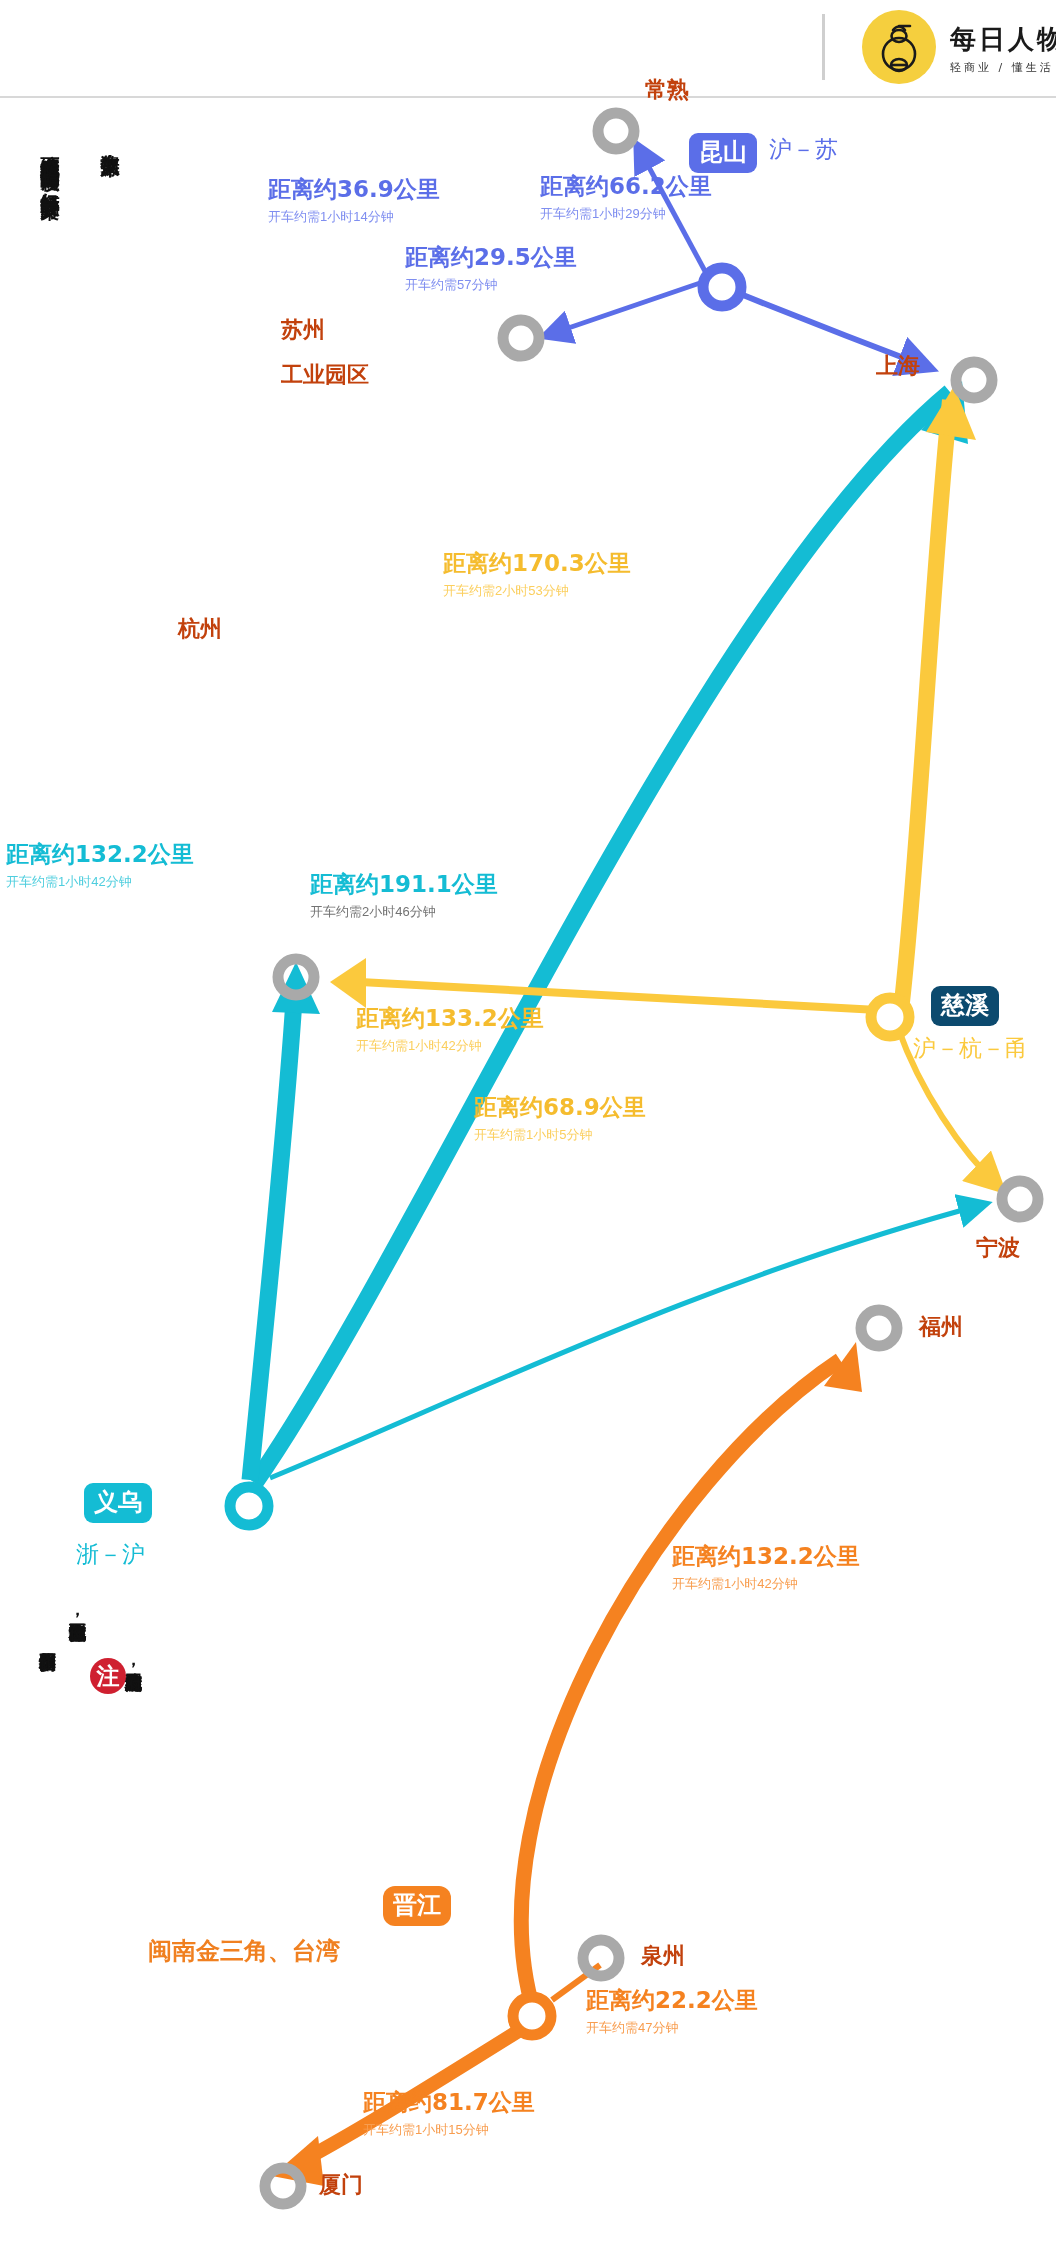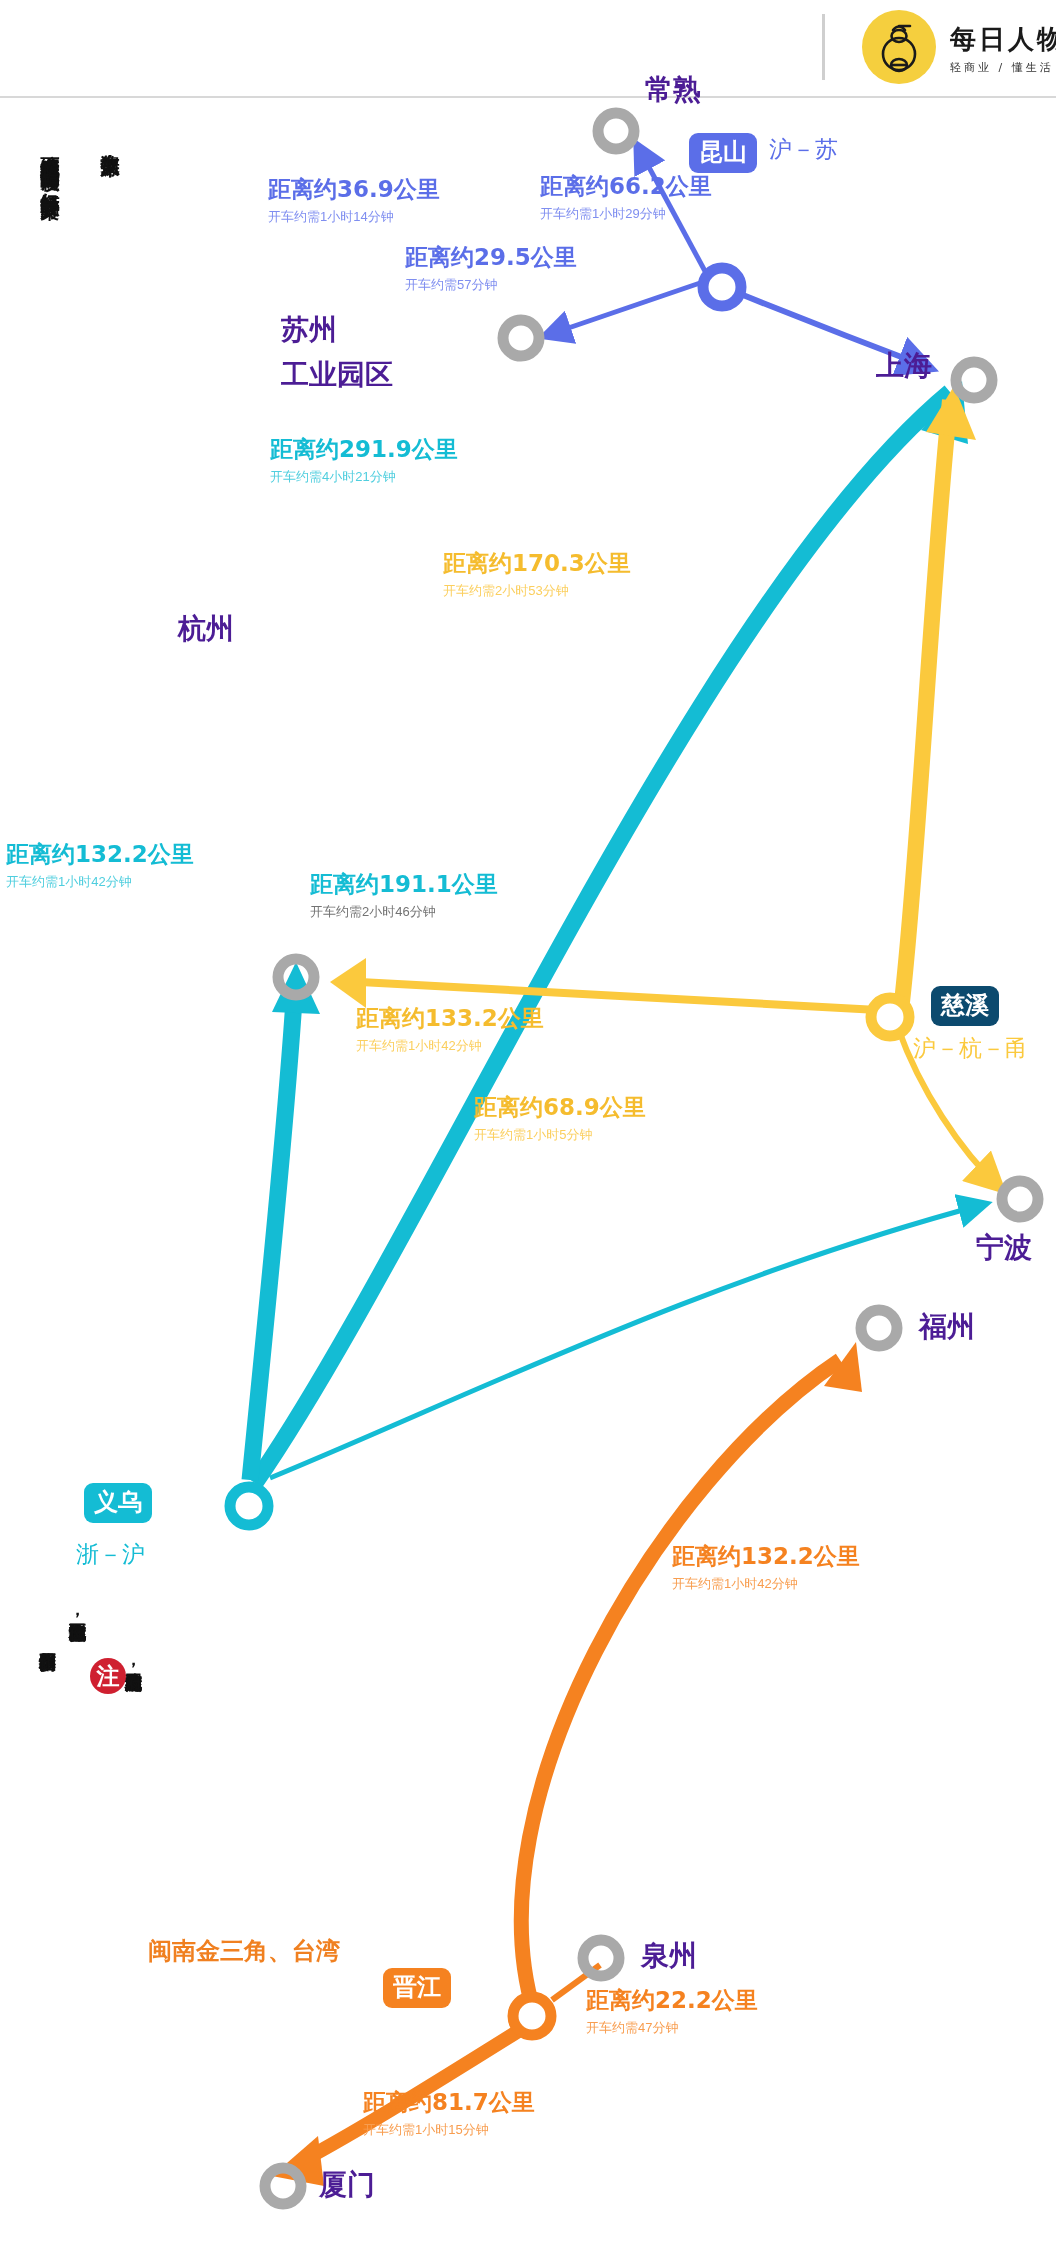--- a/index.html
+++ b/index.html
@@ -57,21 +57,21 @@
   .dist-km{
     font-size:23px;font-weight:bold;line-height:29px;
     font-family:"DejaVu Sans","Liberation Sans",sans-serif;
   }
   .dist-time{
     font-size:13px;line-height:25px;
     font-family:Liberation Sans, sans-serif;
   }
   .city-name{
     position:absolute;white-space:nowrap;
-    font-size:28px;font-weight:bold;color:#4c1d95;line-height:31px;
+    font-size:22px;font-weight:bold;color:#c2410c;line-height:31px;
     font-family:"DejaVu Sans","Liberation Sans",sans-serif;
   }
   .chip{
     position:absolute;white-space:nowrap;
     color:#ffffff;font-size:24px;font-weight:bold;
     padding:3px 10px 5px 10px;border-radius:9px;
     font-family:"DejaVu Sans","Liberation Sans",sans-serif;
   }
   .chip-sub{
     position:absolute;white-space:nowrap;font-size:23px;
@@ -233,42 +233,38 @@
 
   <div class="chip" style="left:689px;top:133px;background:#5b6ee8;">昆山</div>
   <div class="chip-sub" style="left:769px;top:134px;color:#5b6ee8;">沪－苏</div>
 
   <div class="chip" style="left:84px;top:1483px;background:#14bcd4;border-radius:9px;">义乌</div>
   <div class="chip-sub" style="left:76px;top:1539px;color:#14bcd4;">浙－沪</div>
 
   <div class="chip" style="left:931px;top:986px;background:#0c4a6e;">慈溪</div>
   <div class="chip-sub" style="left:913px;top:1033px;color:#fbc93d;">沪－杭－甬</div>
 
-  <div class="chip" style="left:383px;top:1968px;background:#f58220;">晋江</div>
+  <div class="chip" style="left:383px;top:1886px;background:#f58220;border-radius:12px;">晋江</div>
   <div id="jinjiang-region">闽南金三角、台湾</div>
 
   <div class="dist-label" style="left:268px;top:175px;">
     <div class="dist-km" style="color:#5b6ee8;">距离约36.9公里</div>
     <div class="dist-time" style="color:#7f8ef0;">开车约需1小时14分钟</div>
   </div>
 
   <div class="dist-label" style="left:540px;top:172px;">
     <div class="dist-km" style="color:#5b6ee8;">距离约66.2公里</div>
     <div class="dist-time" style="color:#7f8ef0;">开车约需1小时29分钟</div>
   </div>
 
   <div class="dist-label" style="left:405px;top:243px;">
     <div class="dist-km" style="color:#5b6ee8;">距离约29.5公里</div>
     <div class="dist-time" style="color:#7f8ef0;">开车约需57分钟</div>
   </div>
 
-  <div class="dist-label" style="left:270px;top:435px;">
-    <div class="dist-km" style="color:#14bcd4;">距离约291.9公里</div>
-    <div class="dist-time" style="color:#4fcede;">开车约需4小时21分钟</div>
-  </div>
 
   <div class="dist-label" style="left:6px;top:840px;">
     <div class="dist-km" style="color:#14bcd4;">距离约132.2公里</div>
     <div class="dist-time" style="color:#4fcede;">开车约需1小时42分钟</div>
   </div>
 
   <div class="dist-label" style="left:310px;top:870px;">
     <div class="dist-km" style="color:#14bcd4;text-align:right;">距离约191.1公里</div>
     <div class="dist-time" style="color:#737373;">开车约需2小时46分钟</div>
   </div>

